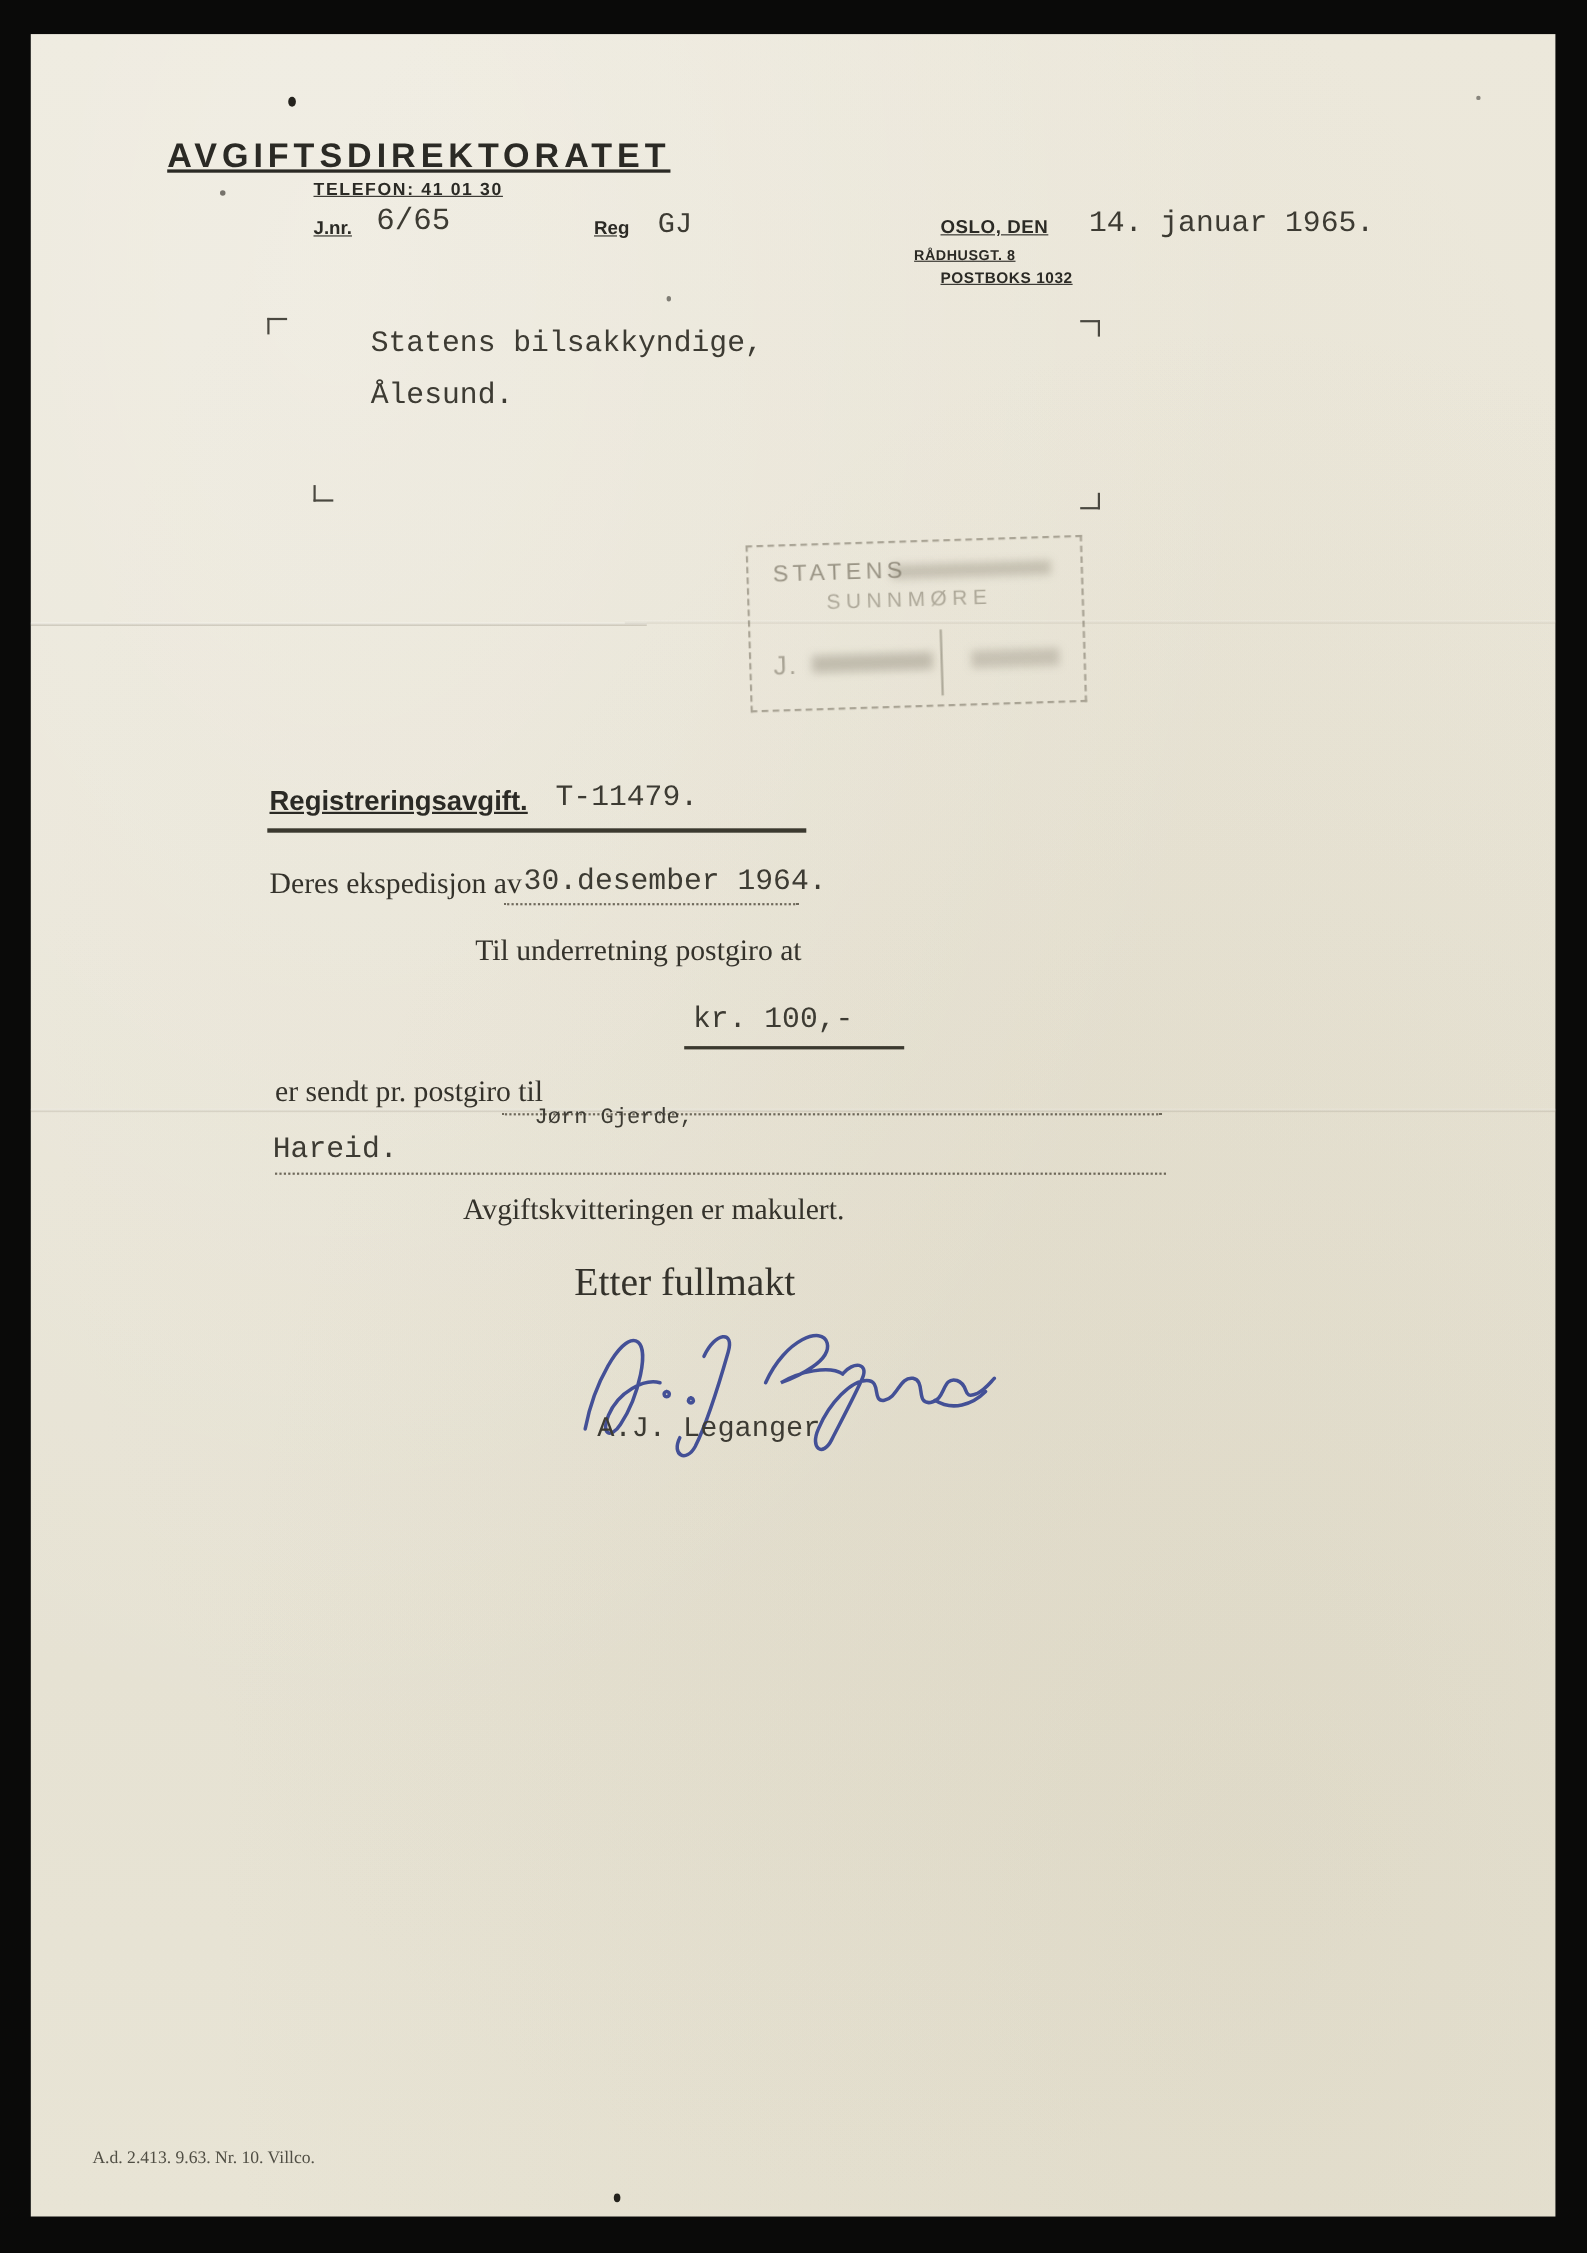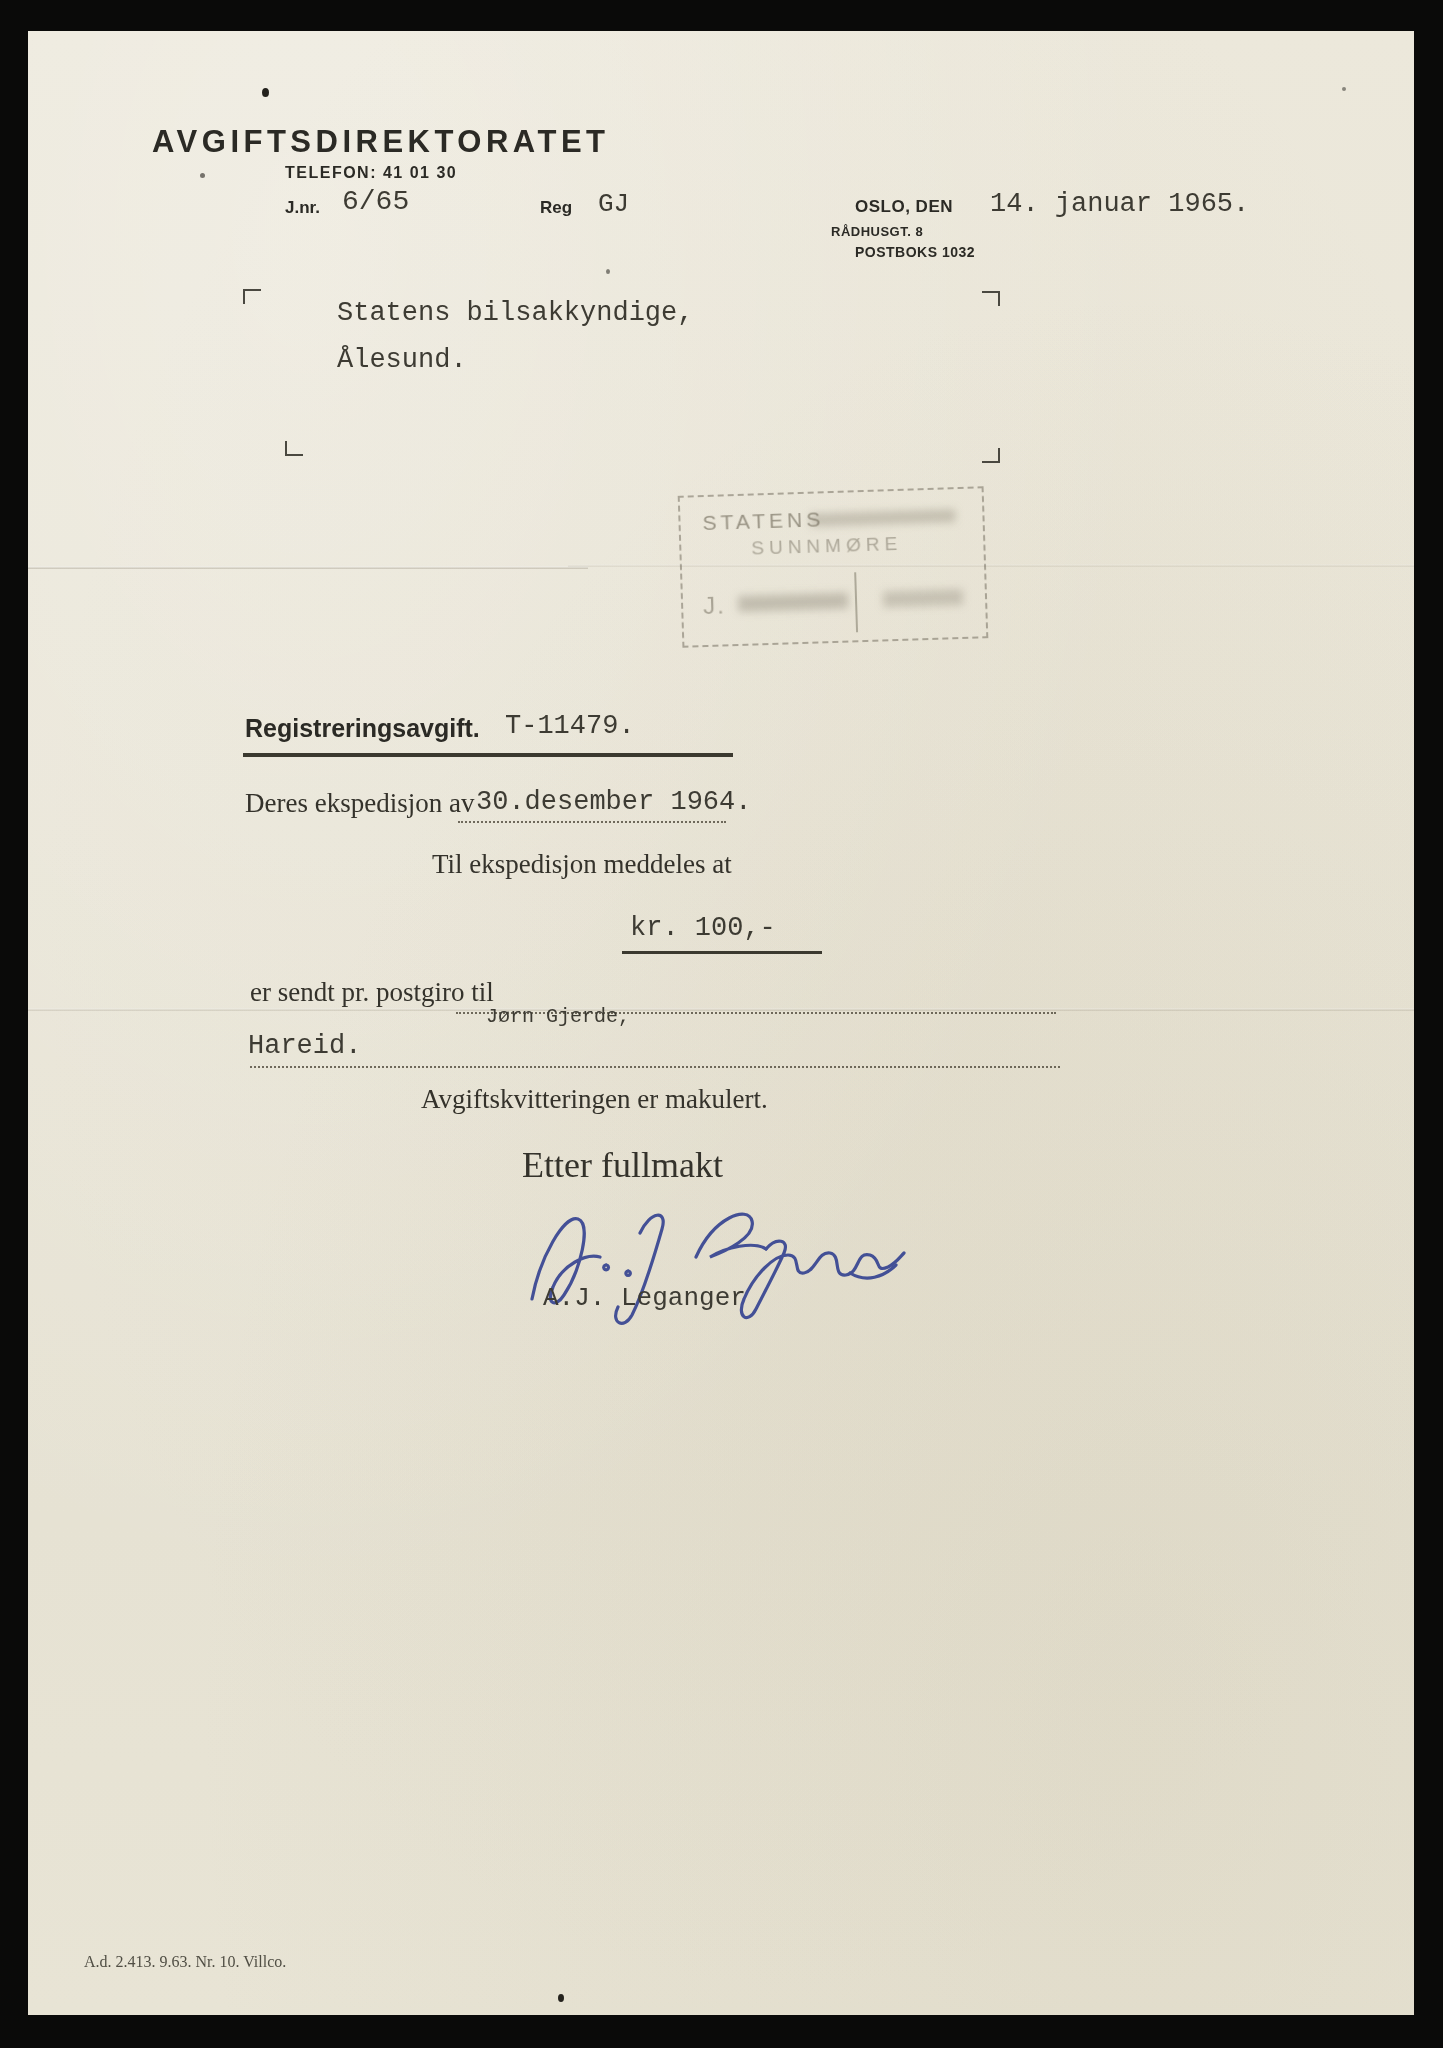--- a/index.html
+++ b/index.html
@@ -10,21 +10,21 @@
     background:
       radial-gradient(ellipse at 20% 10%, rgba(255,255,255,.25), rgba(255,255,255,0) 55%),
       radial-gradient(ellipse at 80% 85%, rgba(190,180,150,.18), rgba(190,180,150,0) 60%),
       radial-gradient(ellipse at 55% 45%, rgba(210,200,175,.12), rgba(210,200,175,0) 70%),
       linear-gradient(180deg,#ece8db 0%,#e9e5d7 40%,#e6e2d3 75%,#e8e4d5 100%);
     box-shadow:0 0 18px rgba(0,0,0,.8) inset? ;
   }
   .txt{position:absolute;white-space:nowrap;}
   .mono{font-family:"Liberation Mono","DejaVu Sans Mono",monospace;color:#3d3b33;}
   .serif{font-family:"Liberation Serif","DejaVu Serif",serif;color:#34322b;}
-  .sans{font-family:"Liberation Sans","DejaVu Sans",sans-serif;color:#2b2a25;}
+  .sans{font-family:"Liberation Sans","DejaVu Sans",sans-serif;color:#2b2a25;text-decoration:underline;}
   .crease{position:absolute;height:3px;
     background:linear-gradient(180deg,rgba(255,255,255,.55),rgba(115,105,85,.38));
     }
   .rule{position:absolute;background:#3b392f;}
   .dotted{position:absolute;border-bottom:2px dotted rgba(80,74,60,.8);height:0;}
   .corner{position:absolute;width:16px;height:13px;}
   .speck{position:absolute;border-radius:50%;background:#24221d;}
   .stamp{
     position:absolute;left:652px;top:460px;width:302px;height:148px;
     border:2px dashed rgba(100,94,78,.48);
@@ -91,21 +91,21 @@
     </div>
 
     <div class="txt sans" style="left:217px;top:683px;font-size:25px;font-weight:bold;text-align:right;">Registreringsavgift.</div>
     <div class="txt mono" style="left:477px;top:680px;font-size:27px;">T-11479.</div>
     <div class="rule" style="left:215px;top:722px;width:490px;height:4px;"></div>
 
     <div class="txt serif" style="left:217px;top:757px;font-size:27px;">Deres ekspedisjon av</div>
     <div class="dotted" style="left:430px;top:790px;width:268px;"></div>
     <div class="txt mono" style="left:448px;top:756px;font-size:27px;">30.desember 1964.</div>
 
-    <div class="txt serif" style="left:404px;top:818px;font-size:27px;">Til ekspedisjon meddeles at</div>
+    <div class="txt serif" style="left:404px;top:818px;font-size:27px;">Til underretning postgiro at</div>
 
     <div class="txt mono" style="left:602px;top:882px;font-size:27px;">kr. 100,-</div>
     <div class="rule" style="left:594px;top:920px;width:200px;height:3px;"></div>
 
     <div class="txt serif" style="left:222px;top:946px;font-size:27px;text-align:right;">er sendt pr. postgiro til</div>
     <div class="dotted" style="left:428px;top:981px;width:600px;"></div>
     <div class="txt mono" style="left:458px;top:945px;font-size:20px;margin-top:29px;">Jørn Gjerde,</div>
 
     <div class="txt mono" style="left:220px;top:1000px;font-size:27px;">Hareid.</div>
     <div class="dotted" style="left:222px;top:1035px;width:810px;"></div>

